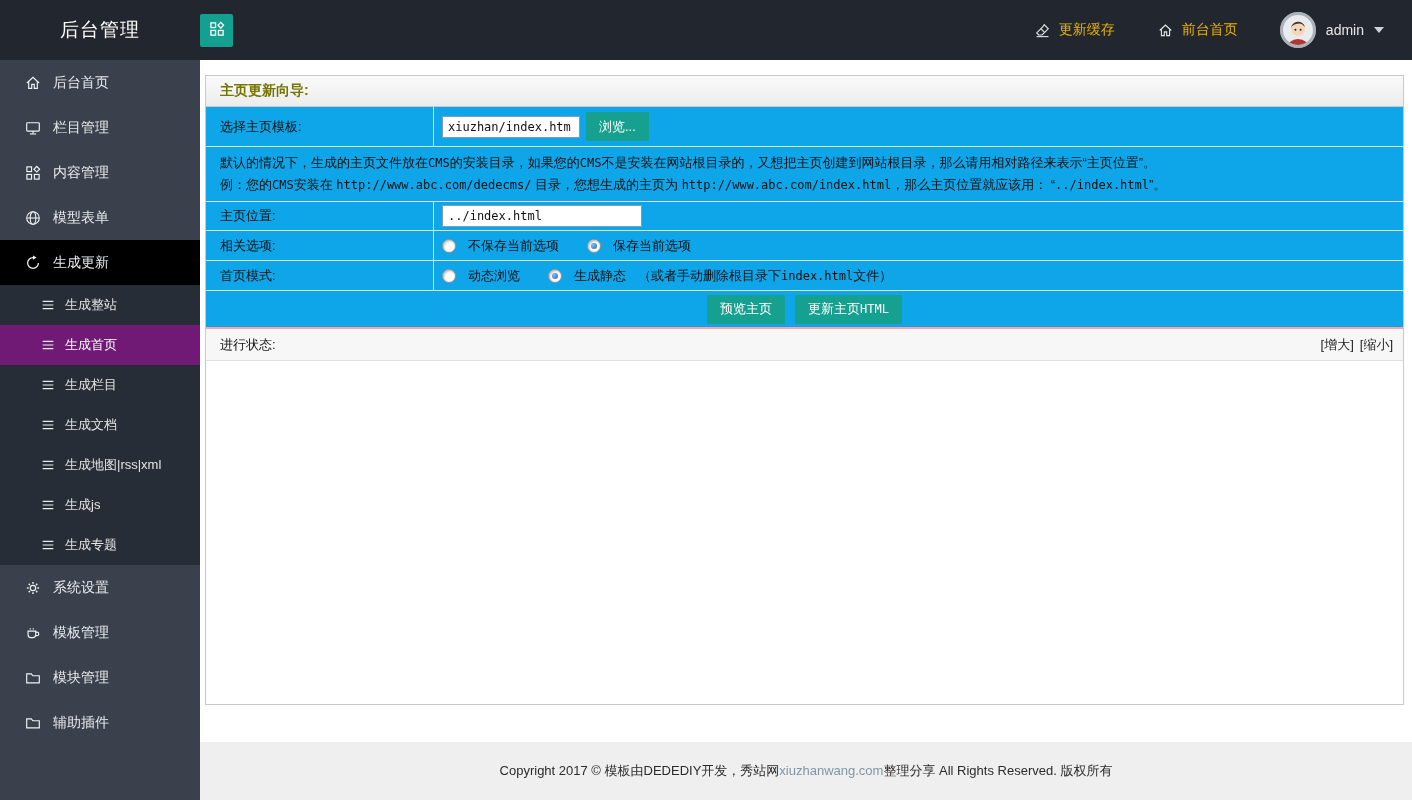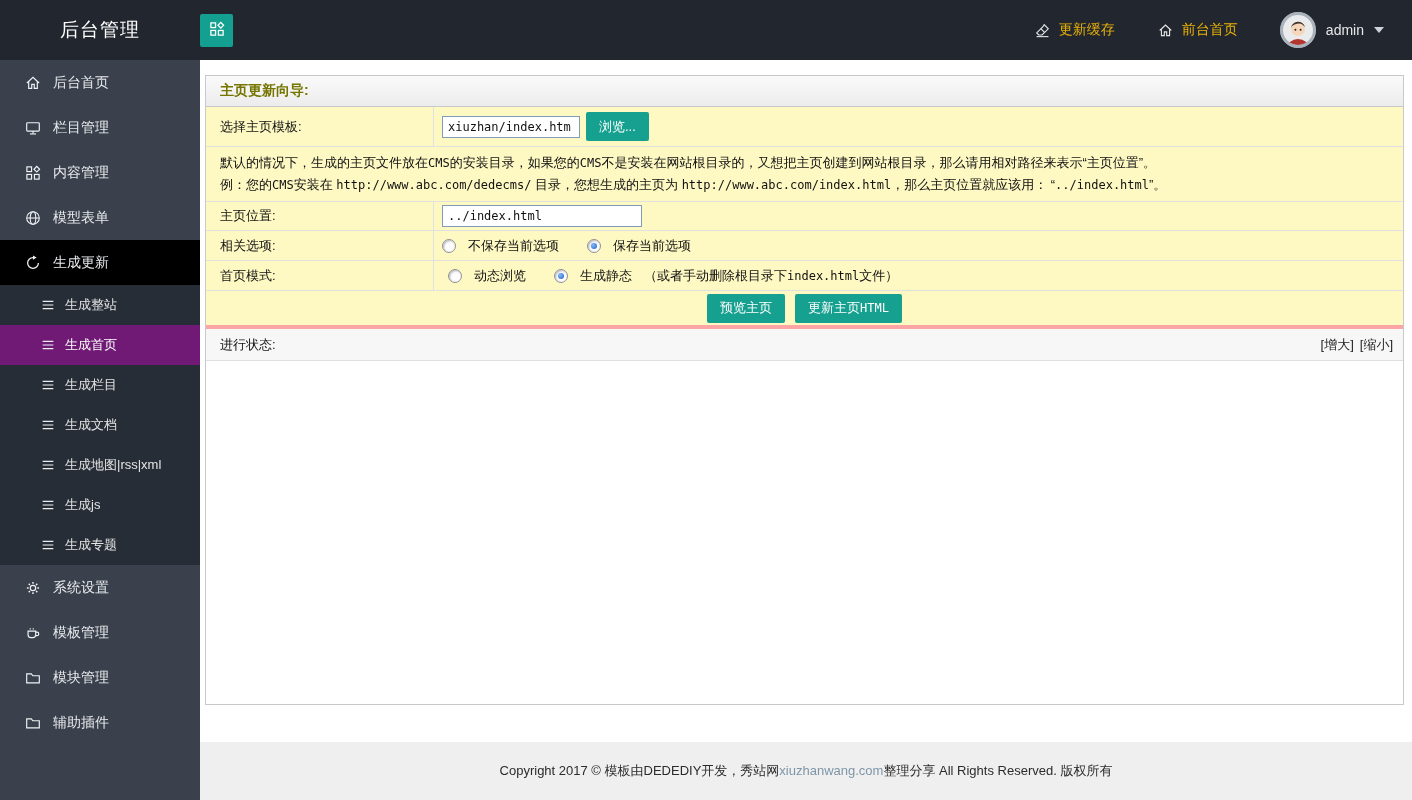--- a/index.html
+++ b/index.html
@@ -33,43 +33,43 @@
   .side-item.expanded { background:#000000; }
   .submenu { background:#272d37; }
   .sub-item { height:40px; display:flex; align-items:center; padding-left:40px;
     font-size:13px; color:#e5e5e5; cursor:pointer; }
   .sub-item .ic { width:16px; height:16px; margin-right:9px; color:#eceef0; flex:0 0 16px; }
   .sub-item.active { background:#701a75; color:#ffffff; }
 
   
   .main { position:absolute; left:200px; top:60px; width:1212px; height:740px;
     background:#ffffff; display:flex; flex-direction:column; }
-  .panel { margin:15px 8px 0 5px; border:1px solid #c9c9c9; background:#fef9c3;
+  .panel { margin:15px 8px 0 5px; border:1px solid #c9c9c9; background:#0ea5e9;
     display:flex; flex-direction:column; height:630px; }
   .panel-header { height:31px; background:linear-gradient(#fafafa,#ececec);
     border-bottom:1px solid #c9c9c9; display:flex; align-items:center; padding:0 14px;
     color:#757500; font-weight:bold; font-size:14px; }
   .row { display:flex; align-items:center; border-bottom:1px solid #e0e0e0; font-size:13px; color:#111; }
   .row .col-label { width:228px; padding-left:14px; align-self:stretch; display:flex; align-items:center;
     border-right:1px solid #e0e0e0; }
   .row .col-val { flex:1; display:flex; align-items:center; padding-left:8px; gap:6px; }
   .r-template { height:40px; }
   .r-desc { min-height:47px; padding:5px 14px; display:block; line-height:21px; font-size:13px; }
   .r-pos { height:29px; }
   .r-opt { height:30px; }
-  .r-mode { height:30px;gap:6px; }
+  .r-mode { height:30px; }
   code, .mono { font-family:"DejaVu Sans Mono","Liberation Mono",monospace; font-size:12px; }
   .txt-input { border:1px solid #7f9db9; height:22px; padding:1px 5px;
     font-family:"DejaVu Sans Mono","Liberation Mono",monospace; font-size:12px; color:#111; }
   .w1 { width:138px; } .w2 { width:200px; }
   .btn { background:#15a08f; color:#fff; border:none; border-radius:2px; cursor:pointer;
     font-size:13px; padding:0 13px; height:29px; }
   .btn .mono { color:#fff; }
   .r-buttons { height:38px; display:flex; align-items:center; justify-content:center; gap:10px;
-    border-bottom:4px solid #fca5a5; }
+    border-bottom:2px solid #fca5a5; }
   .r-status { height:32px; background:#f7f7f7; border-bottom:1px solid #e0e0e0;
     display:flex; align-items:center; padding:0 10px 0 14px; font-size:13px; color:#111; }
   .status-links { margin-left:auto; display:flex; gap:6px; }
   .status-links span { cursor:pointer; color:#222; }
   .status-body { flex:1; background:#fff; }
 
   .radio { display:inline-block; width:14px; height:14px; border-radius:50%;
     background:#fdfdfd; border:1px solid #919191; position:relative; margin-right:6px;
     box-shadow:inset 1px 1px 2px rgba(0,0,0,.28); cursor:pointer; vertical-align:-2px; }
   .radio.checked::after { content:""; position:absolute; left:3px; top:3px; width:6px; height:6px;

